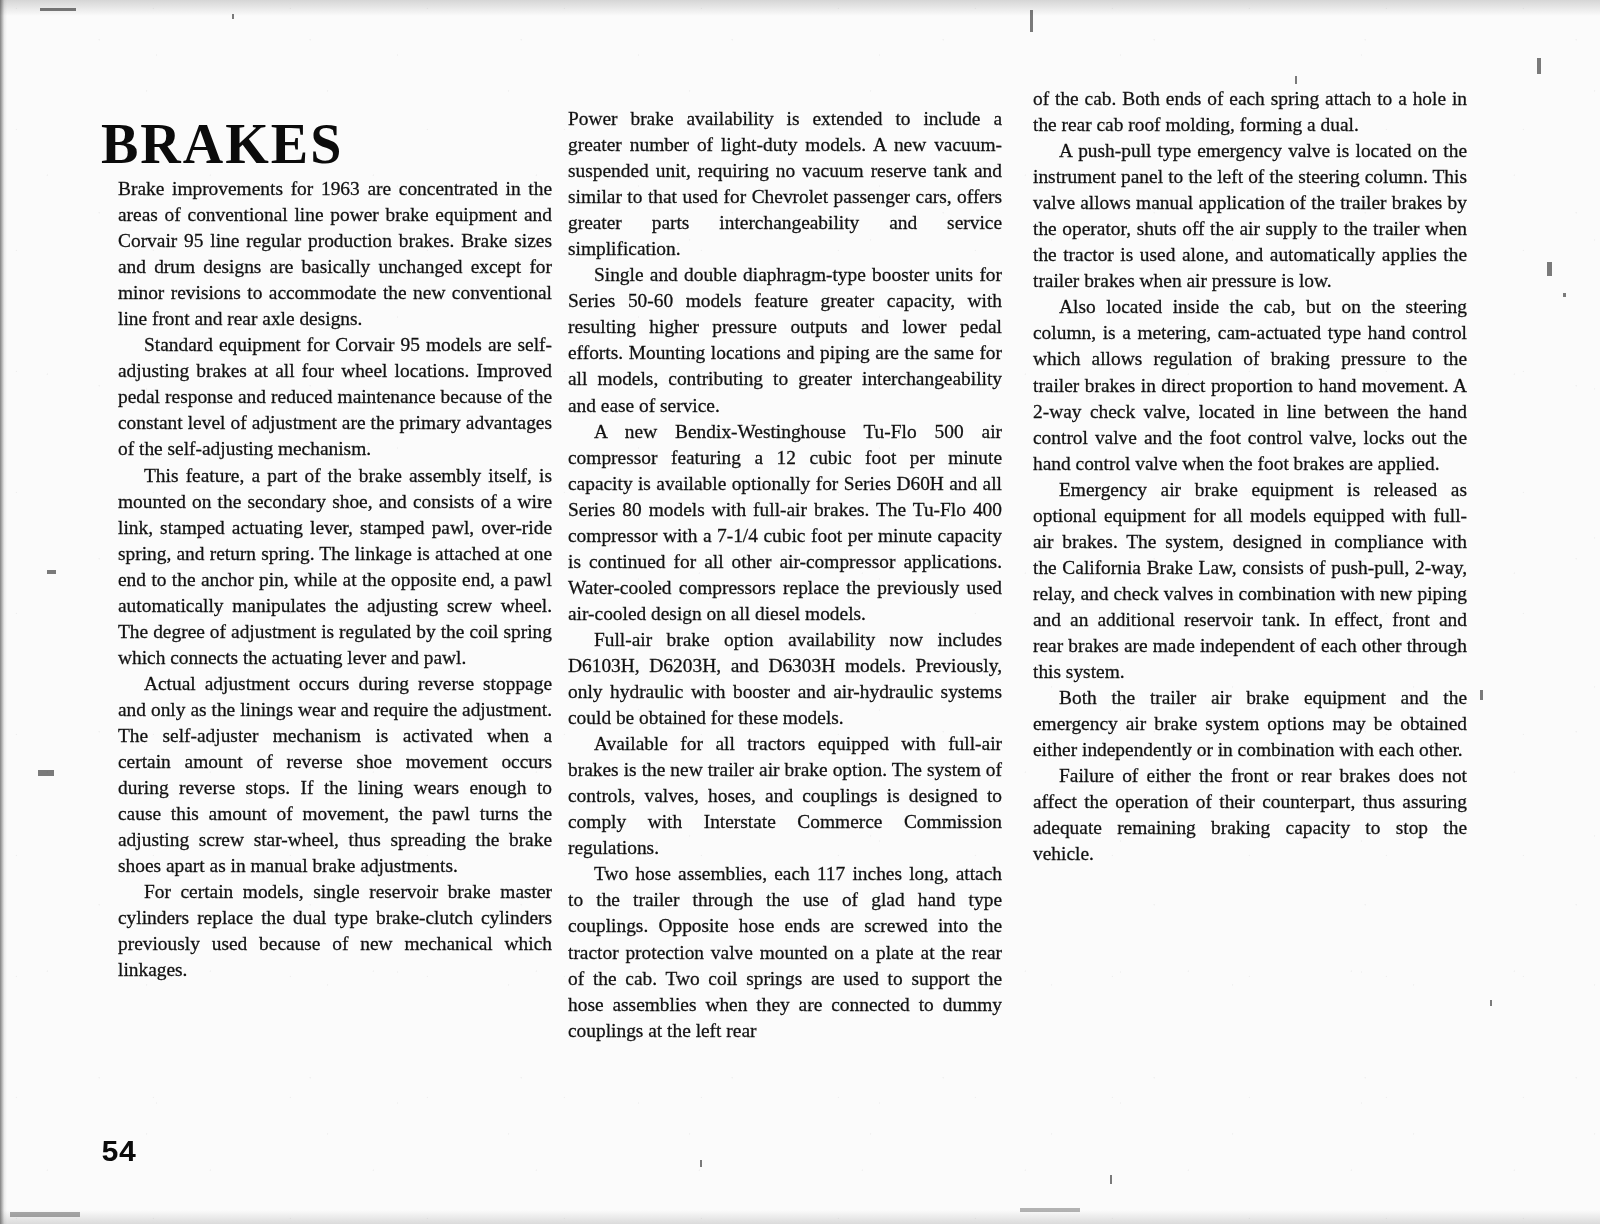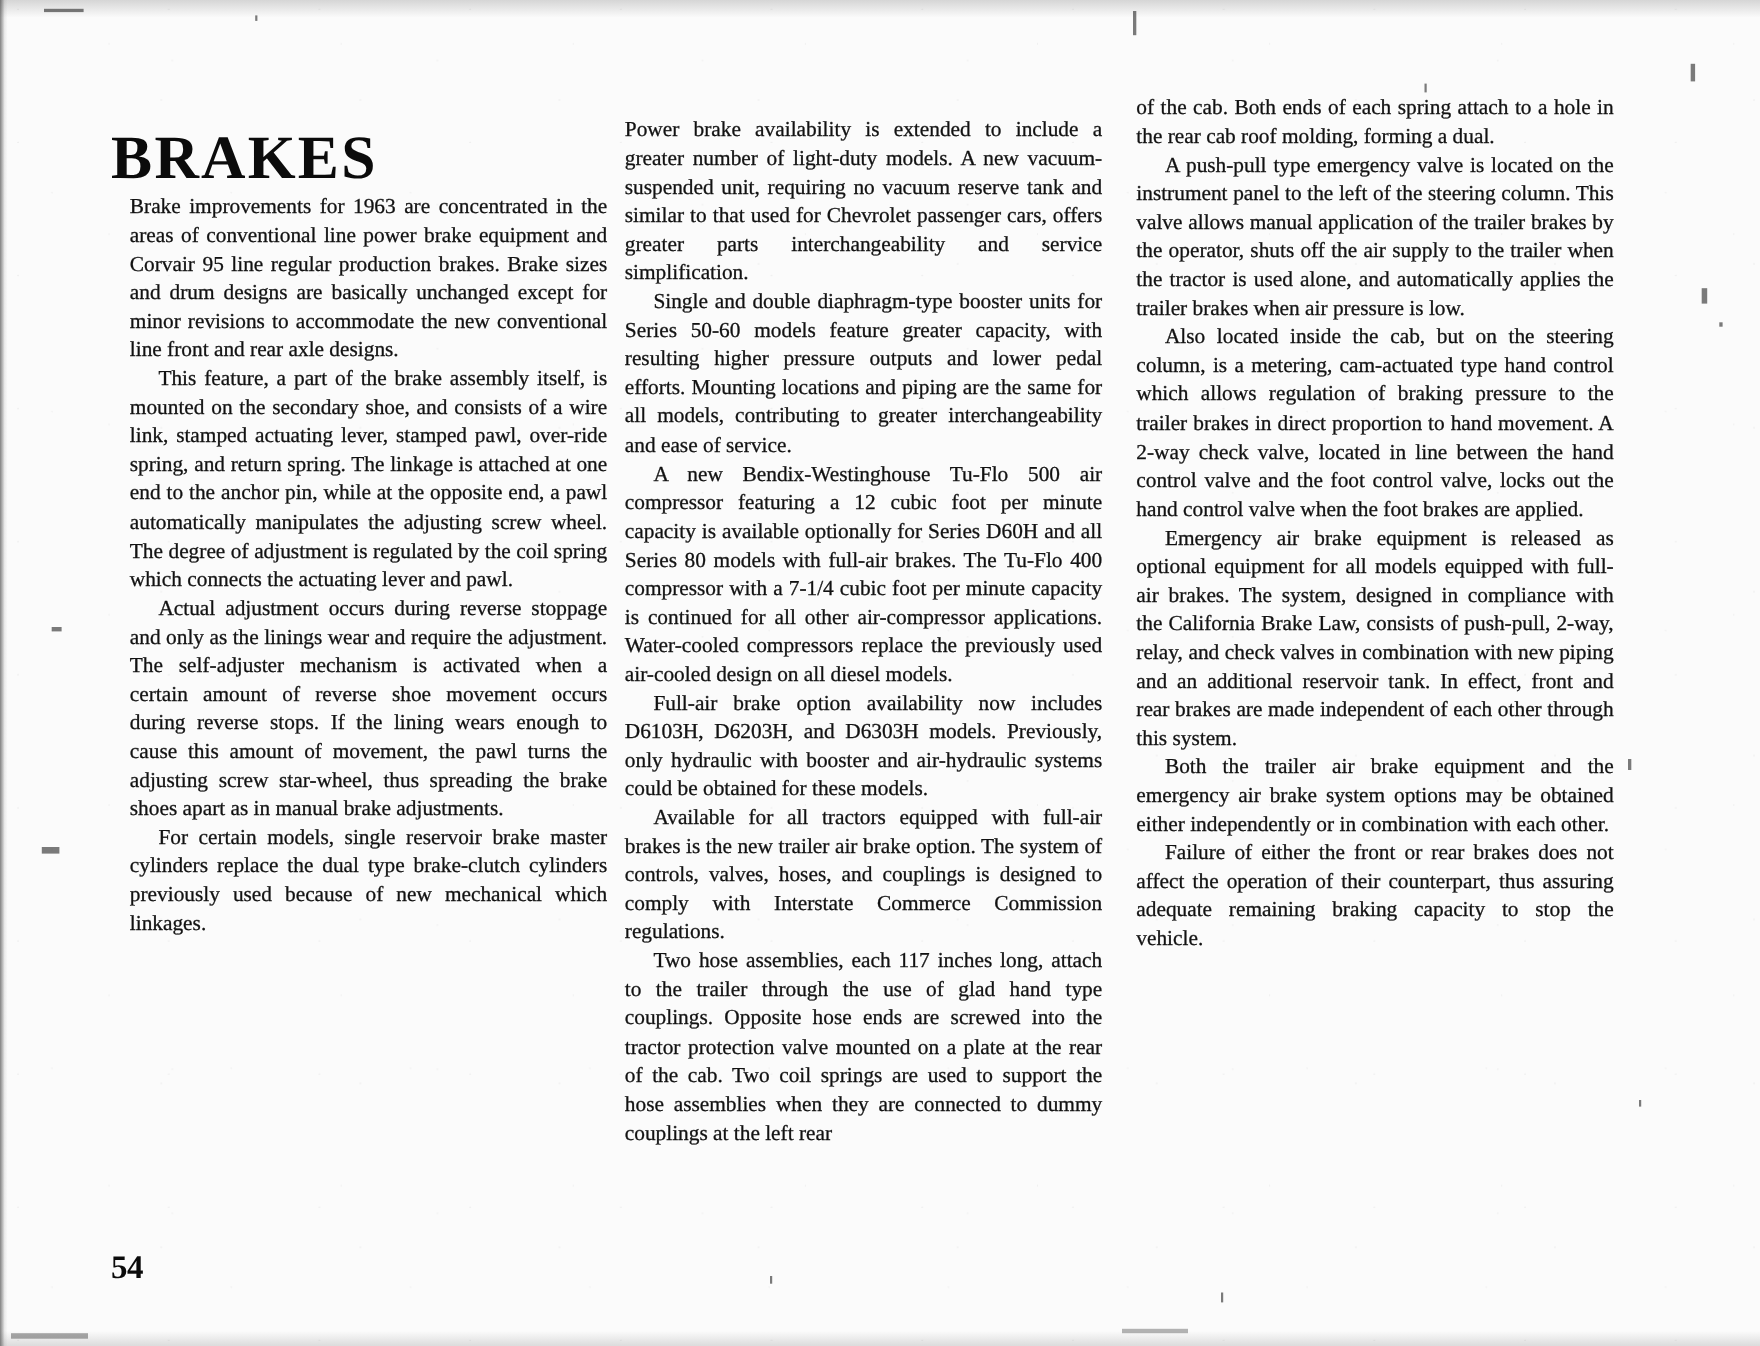--- a/index.html
+++ b/index.html
@@ -92,21 +92,21 @@
     text-indent: 26px;
   }
   .column p.first {
     text-indent: 0;
   }
 
   #page-number {
     position: absolute;
     left: 101px;
     top: 1136px;
-    font-family: Liberation Serif, serif;
+    font-family: Liberation Mono, monospace;
     font-weight: bold;
     font-size: 30px;
     color: #0b0b0b;
     letter-spacing: -0.5px;
   }
 </style>
 </head>
 <body>
 
 <div id="page">
@@ -128,20 +128,21 @@
   <div class="speck" style="left:1110px;top:1175px;width:2px;height:9px;"></div>
   <div class="speck" style="left:1020px;top:1208px;width:60px;height:4px;opacity:0.35;"></div>
   <div class="speck" style="left:10px;top:1212px;width:70px;height:5px;opacity:0.4;"></div>
   <div class="speck" style="left:1490px;top:1000px;width:2px;height:6px;"></div>
   <div class="speck" style="left:1480px;top:690px;width:3px;height:10px;"></div>
 
   <h1 id="title">BRAKES</h1>
 
   <div id="col1" class="column">
     <p class="first">Brake improvements for 1963 are concentrated in the areas of conventional line power brake equipment and Corvair 95 line regular production brakes. Brake sizes and drum designs are basically unchanged except for minor revisions to accommodate the new conventional line front and rear axle designs.</p>
+    <p>Standard equipment for Corvair 95 models are self-adjusting brakes at all four wheel locations. Improved pedal response and reduced maintenance because of the constant level of adjustment are the primary advantages of the self-adjusting mechanism.</p>
     <p>This feature, a part of the brake assembly itself, is mounted on the secondary shoe, and consists of a wire link, stamped actuating lever, stamped pawl, over-ride spring, and return spring. The linkage is attached at one end to the anchor pin, while at the opposite end, a pawl automatically manipulates the adjusting screw wheel. The degree of adjustment is regulated by the coil spring which connects the actuating lever and pawl.</p>
     <p>Actual adjustment occurs during reverse stoppage and only as the linings wear and require the adjustment. The self-adjuster mechanism is activated when a certain amount of reverse shoe movement occurs during reverse stops. If the lining wears enough to cause this amount of movement, the pawl turns the adjusting screw star-wheel, thus spreading the brake shoes apart as in manual brake adjustments.</p>
     <p>For certain models, single reservoir brake master cylinders replace the dual type brake-clutch cylinders previously used because of new mechanical which linkages.</p>
   </div>
 
   <div id="col2" class="column">
     <p class="first">Power brake availability is extended to include a greater number of light-duty models. A new vacuum-suspended unit, requiring no vacuum reserve tank and similar to that used for Chevrolet passenger cars, offers greater parts interchangeability and service simplification.</p>
     <p>Single and double diaphragm-type booster units for Series 50-60 models feature greater capacity, with resulting higher pressure outputs and lower pedal efforts. Mounting locations and piping are the same for all models, contributing to greater interchangeability and ease of service.</p>
     <p>A new Bendix-Westinghouse Tu-Flo 500 air compressor featuring a 12 cubic foot per minute capacity is available optionally for Series D60H and all Series 80 models with full-air brakes. The Tu-Flo 400 compressor with a 7-1/4 cubic foot per minute capacity is continued for all other air-compressor applications. Water-cooled compressors replace the previously used air-cooled design on all diesel models.</p>
     <p>Full-air brake option availability now includes D6103H, D6203H, and D6303H models. Previously, only hydraulic with booster and air-hydraulic systems could be obtained for these models.</p>

